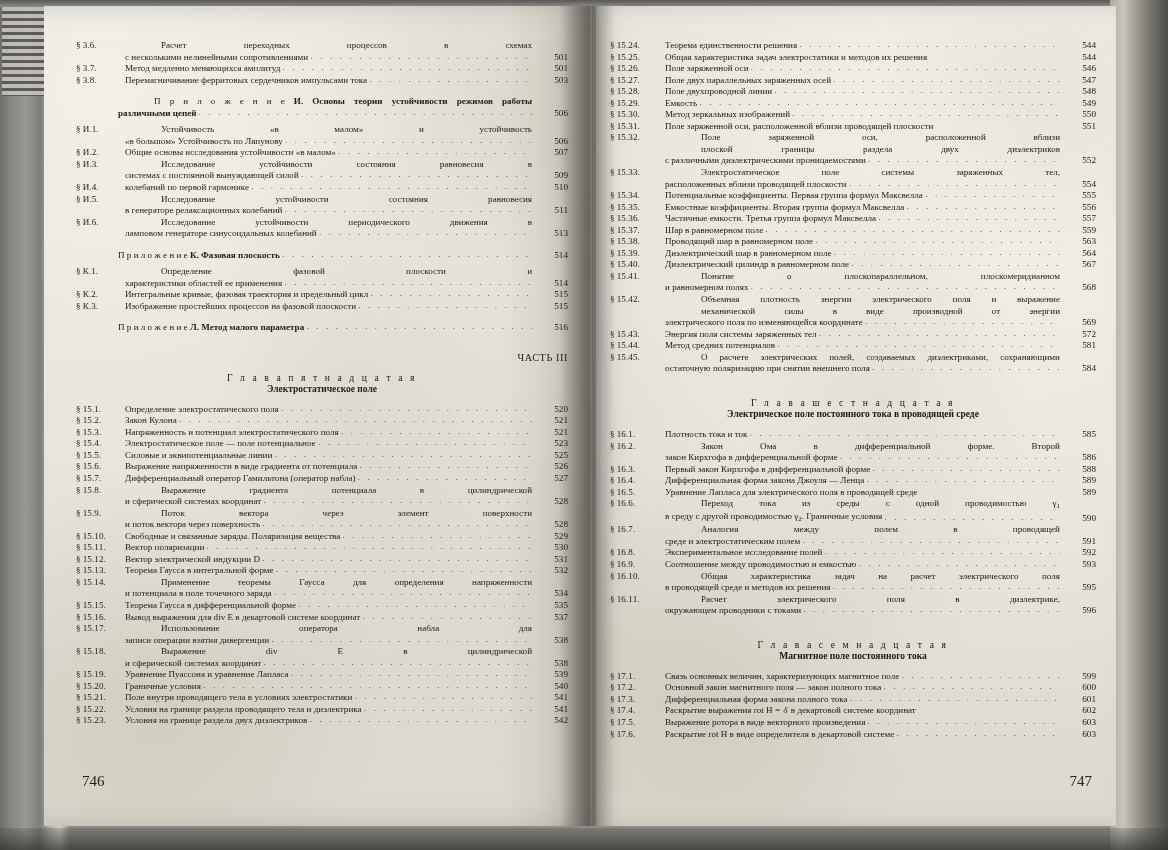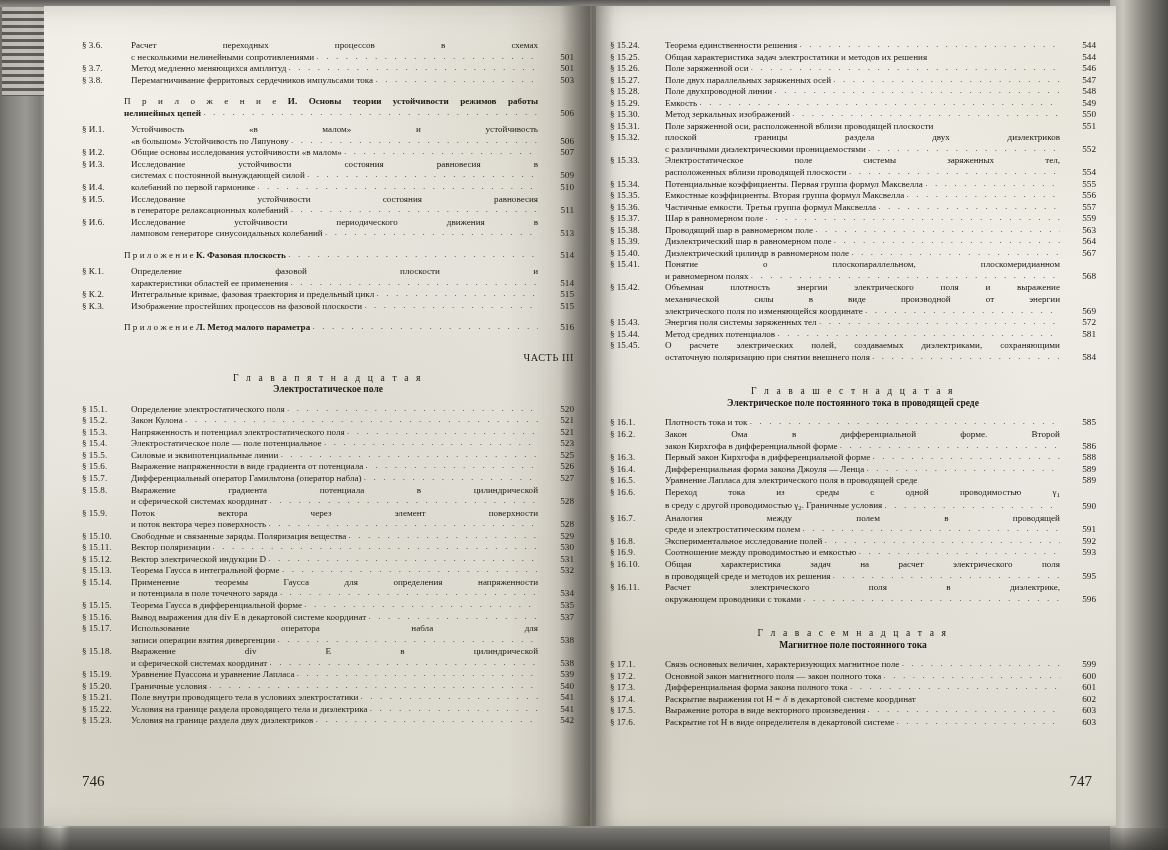--- a/index.html
+++ b/index.html
@@ -112,21 +112,21 @@
   }
 
   
   .col {
     position: absolute;
     top: 34px;
     font-size: 9.1px;
     line-height: 11.55px;
     color: #1a1915;
   }
-  .col-left  { left: 38px;  width: 492px; }
+  .col-left  { left: 32px;  width: 492px; }
   .col-right { left: 14px;  width: 486px; }
 
   
   .leaf-left  .col { color: #232219; }
 
   
   .entry {
     display: flex;
     align-items: flex-start;
     margin: 0;
@@ -166,20 +166,21 @@
     color: #35332c;
     vertical-align: bottom;
     width: 100%;
     transform: translateY(-1px);
   }
   .jf {
     display: block;
     text-align: justify;
     text-align-last: justify;
     white-space: normal;
+    margin-left: 36px;
   }
 
   
   .entry.wrap .ttl { white-space: normal; }
   .entry.wrap .pg  { align-self: flex-end; }
 
   
   .h-part {
     text-align: right;
     font-size: 10.2px;
@@ -263,21 +264,21 @@
               <span class="line1">Перемагничивание ферритовых сердечников импульсами тока <span class="dots">. . . . . . . . . . . . . . . . . . . . . . . . . . . . . . . . . . . . . . . . . . . . . . . . . . . . . . . . . . . . . . . . . . . . . . . . . . . .</span></span>
             </div>
             <div class="pg">503</div>
           </div>
         </div>
         <div class="spacer-s"></div>
         <div class="spacer-s"></div>
         <div class="entry wrap">
           <div class="ttl" style="padding-left: 42px;">
             <span class="jf"><span class="ap-label">П р и л о ж е н и е</span> <b>И.</b> <b>Основы теории устойчивости режимов работы</b></span>
-            <span class="line2"><b>нелинейных цепей</b> <span class="dots">. . . . . . . . . . . . . . . . . . . . . . . . . . . . . . . . . . . . . . . . . . . . . . . . . . . . . . . . . . . . . . . . . . . . . . . . . . . .</span></span>
+            <span class="line2"><b>различными цепей</b> <span class="dots">. . . . . . . . . . . . . . . . . . . . . . . . . . . . . . . . . . . . . . . . . . . . . . . . . . . . . . . . . . . . . . . . . . . . . . . . . . . .</span></span>
           </div>
           <div class="pg">506</div>
         </div>
         <div class="spacer-s"></div>
         <div>
           <div class="entry wrap">
             <div class="sect"><span class="sign">§</span>И.1.</div>
             <div class="ttl">
               <span class="jf">Устойчивость «в малом» и устойчивость</span>
               <span class="line2">«в большом» Устойчивость по Ляпунову <span class="dots">. . . . . . . . . . . . . . . . . . . . . . . . . . . . . . . . . . . . . . . . . . . . . . . . . . . . . . . . . . . . . . . . . . . . . . . . . . . .</span></span>
@@ -599,20 +600,21 @@
           <div class="entry">
             <div class="sect"><span class="sign">§</span>15.31.</div>
             <div class="ttl">
               <span class="line1">Поле заряженной оси, расположенной вблизи проводящей плоскости</span>
             </div>
             <div class="pg">551</div>
           </div>
           <div class="entry wrap">
             <div class="sect"><span class="sign">§</span>15.32.</div>
             <div class="ttl">
+              <span class="jf">Поле заряженной оси, расположенной вблизи</span>
               <span class="jf">плоской границы раздела двух диэлектриков</span>
               <span class="line2">с различными диэлектрическими проницаемостями <span class="dots">. . . . . . . . . . . . . . . . . . . . . . . . . . . . . . . . . . . . . . . . . . . . . . . . . . . . . . . . . . . . . . . . . . . . . . . . . . . .</span></span>
             </div>
             <div class="pg">552</div>
           </div>
           <div class="entry wrap">
             <div class="sect"><span class="sign">§</span>15.33.</div>
             <div class="ttl">
               <span class="jf">Электростатическое поле системы заряженных тел,</span>
               <span class="line2">расположенных вблизи проводящей плоскости <span class="dots">. . . . . . . . . . . . . . . . . . . . . . . . . . . . . . . . . . . . . . . . . . . . . . . . . . . . . . . . . . . . . . . . . . . . . . . . . . . .</span></span>

